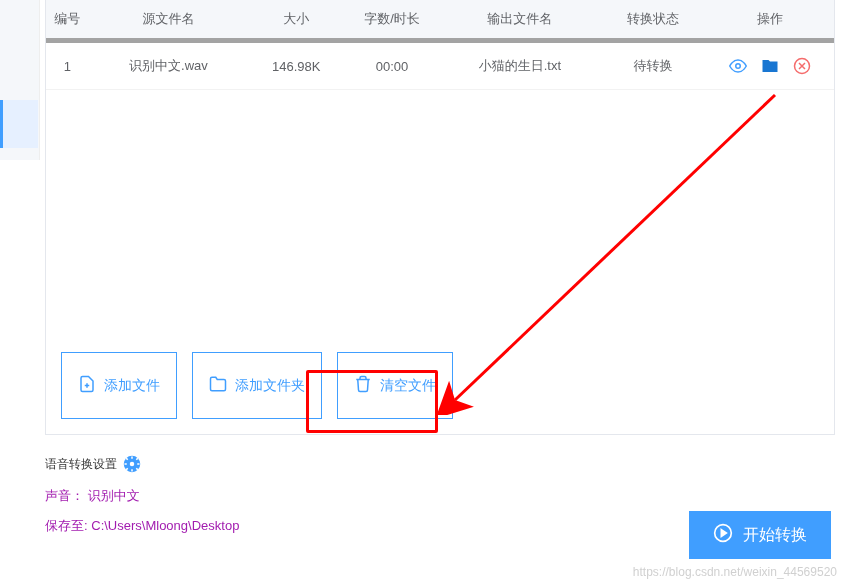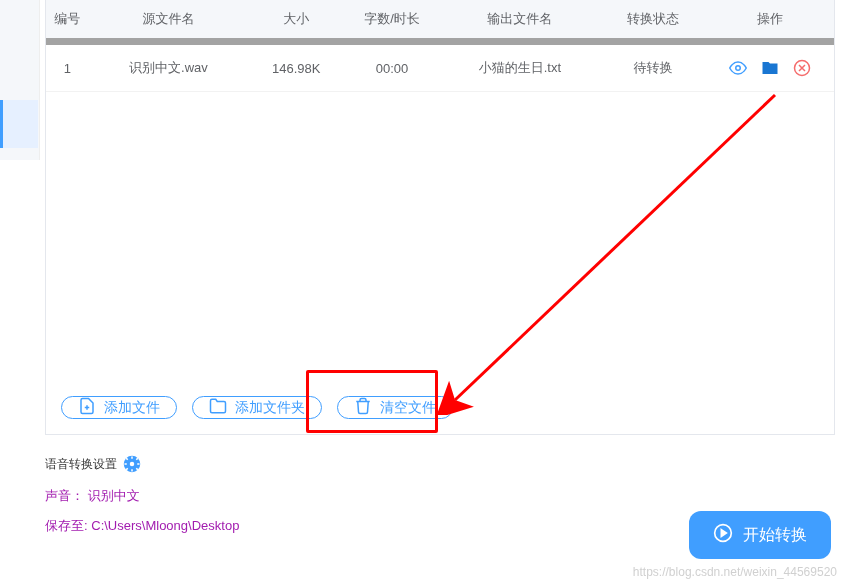--- a/index.html
+++ b/index.html
@@ -49,21 +49,21 @@
   border-collapse: collapse;
   table-layout: fixed;
 }
 th {
   background: #f5f7fa;
   font-weight: normal;
   color: #606266;
   font-size: 13px;
   padding: 10px 6px;
   text-align: center;
-  border-bottom: 7px solid #a3a3a3;
+  border-bottom: 5px solid #a3a3a3;
 }
 td {
   padding: 14px 6px;
   text-align: center;
   color: #606266;
   font-size: 13px;
   border-bottom: 1px solid #f2f2f2;
 }
 col.c-num { width: 40px; }
 col.c-src { width: 150px; }
@@ -85,23 +85,23 @@
   display: flex;
   gap: 15px;
 }
 .o-btn {
   display: flex;
   align-items: center;
   gap: 8px;
   border: 1px solid #409eff;
   color: #409eff;
   background: #fff;
-  padding: 0 16px;
+  padding: 22px 16px;
   font-size: 14px;
-  border-radius: 12px;
+  border-radius: 0;
   cursor: pointer;
 }
 .o-btn svg { width: 18px; height: 18px; }
 
 .highlight-box {
   position: absolute;
   border: 3px solid #ff0000;
   pointer-events: none;
   border-radius: 2px;
 }
@@ -130,21 +130,21 @@
 
 .start-btn {
   position: absolute;
   right: 14px;
   bottom: 24px;
   background: #409eff;
   color: #fff;
   border: none;
   padding: 12px 24px;
   font-size: 16px;
-  border-radius: 12px;
+  border-radius: 0;
   display: flex;
   align-items: center;
   gap: 10px;
   cursor: pointer;
 }
 .start-btn svg { width: 20px; height: 20px; }
 
 .watermark {
   position: absolute;
   right: 8px;

